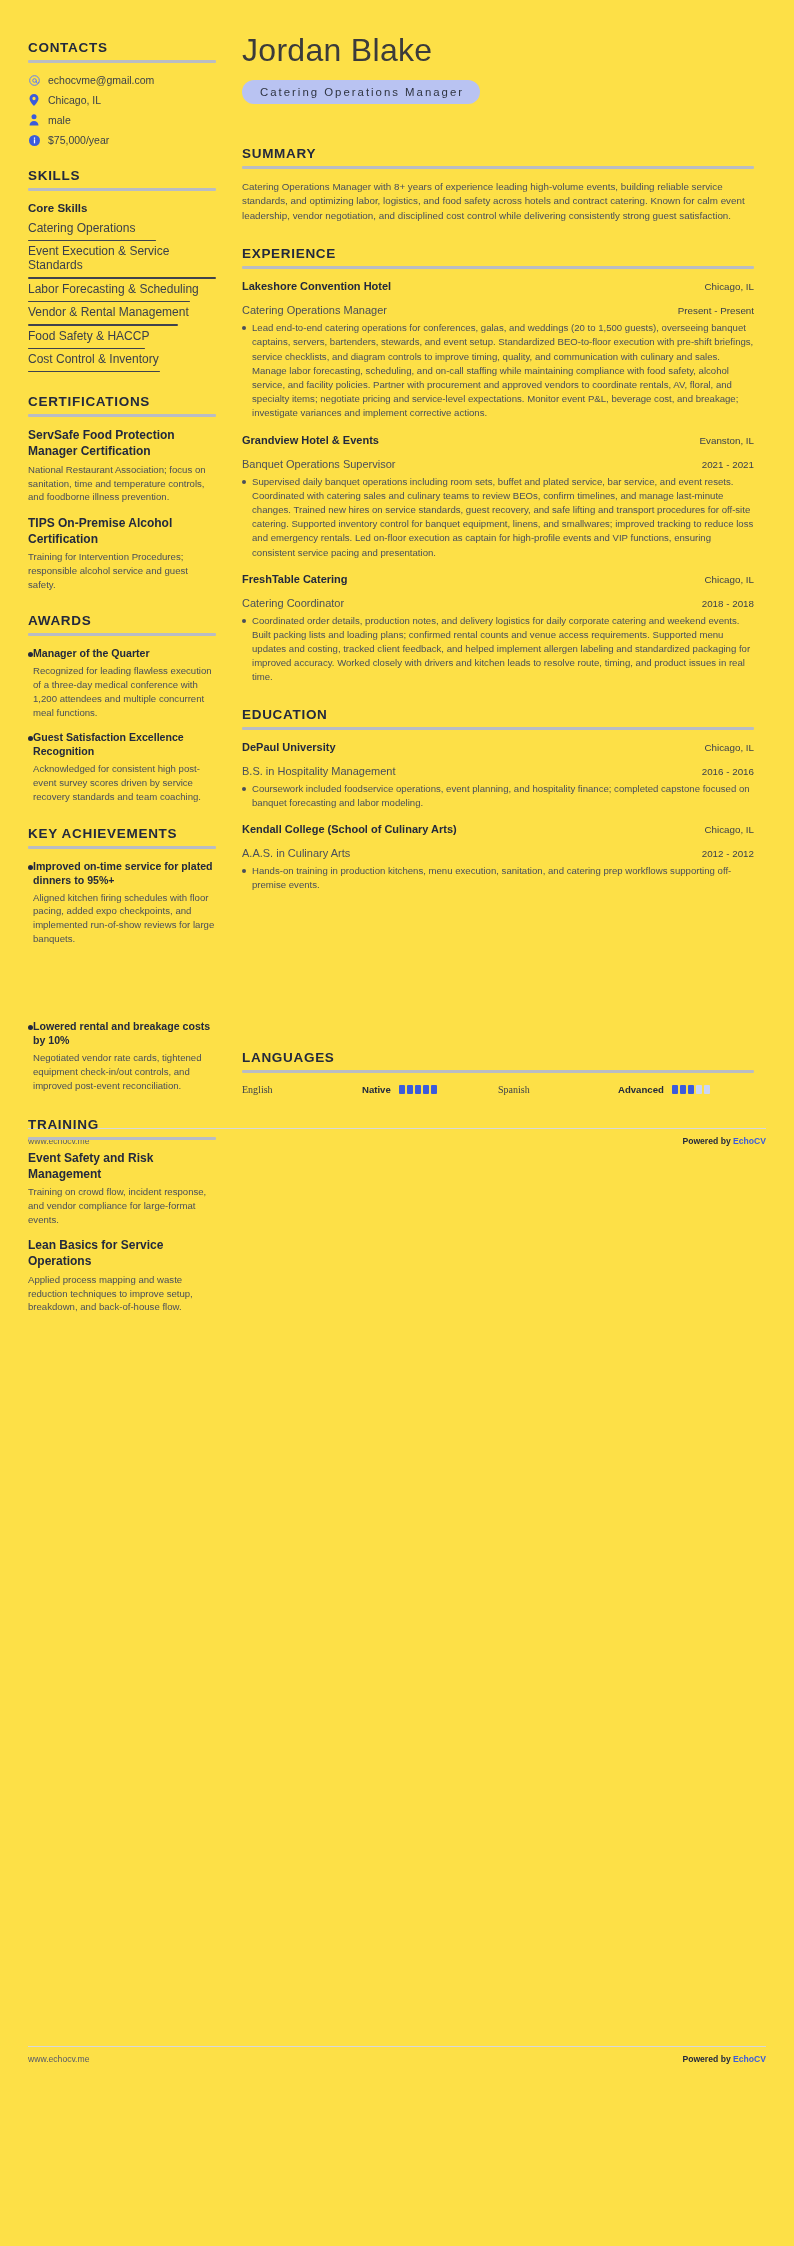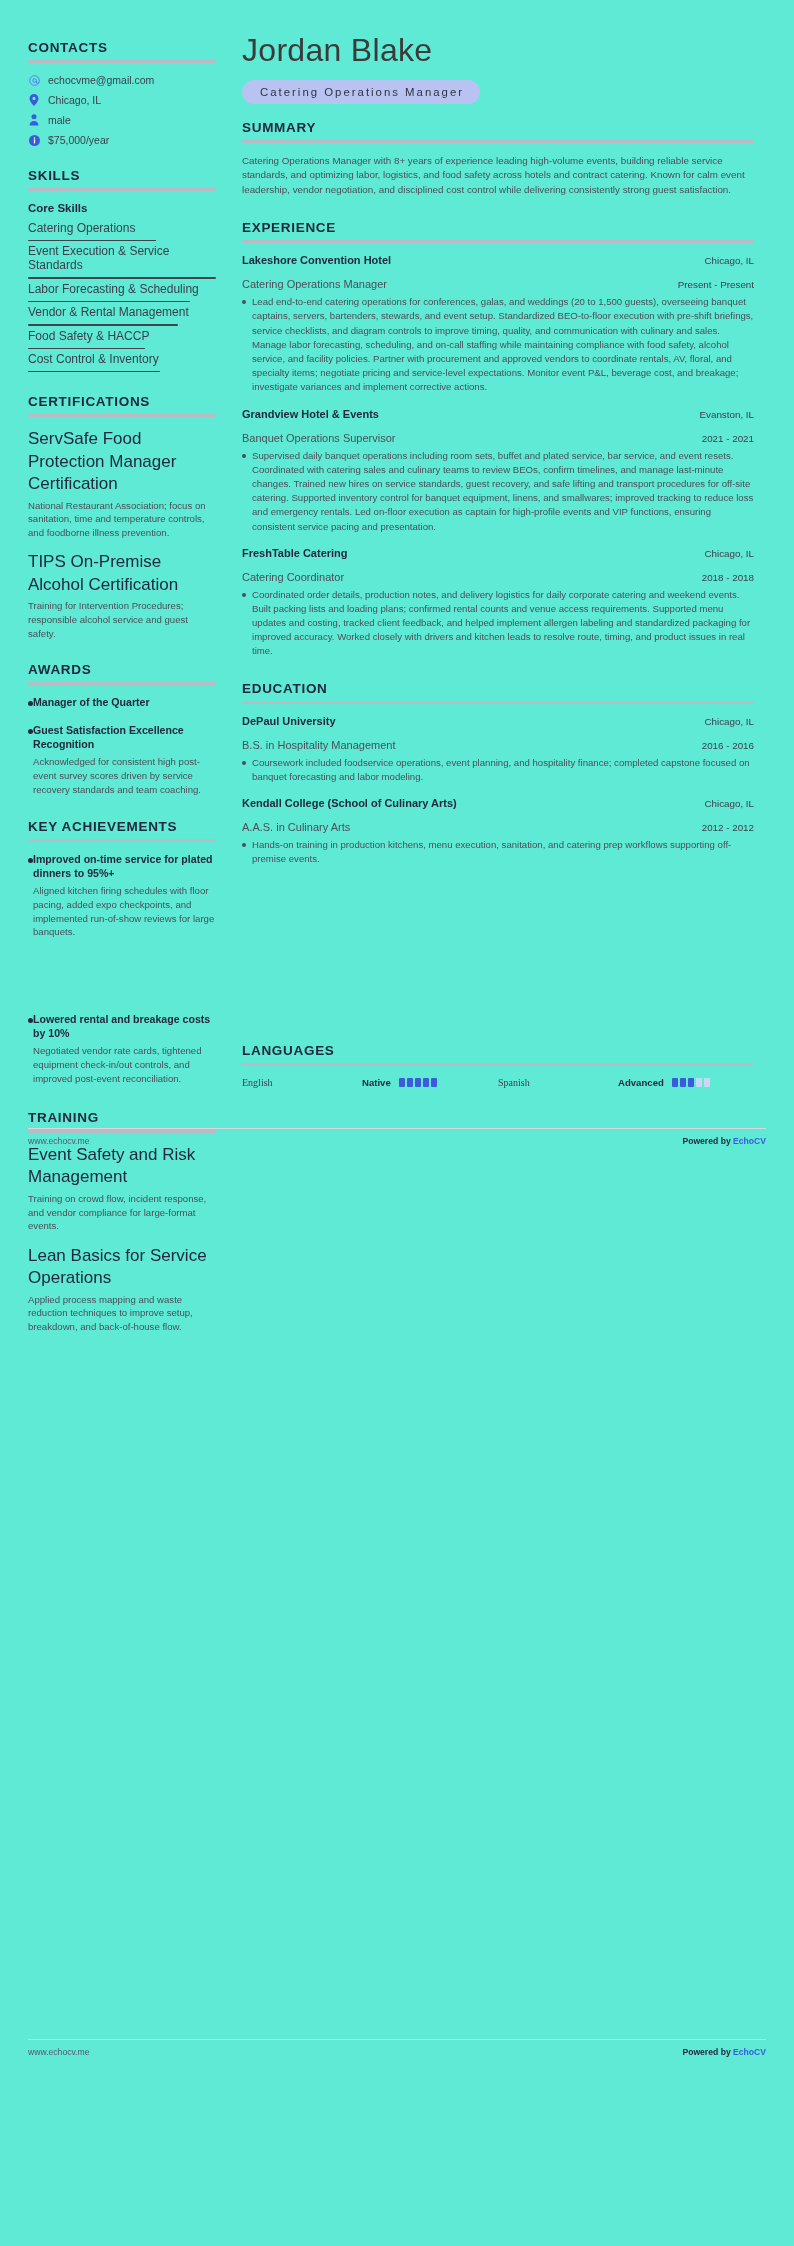--- a/index.html
+++ b/index.html
@@ -1,17 +1,17 @@
 <!DOCTYPE html>
 <html><head>
 <meta charset="utf-8">
 <style>
   html,body{margin:0;padding:0;background:#ffffff;}
   body{font-family:"Liberation Sans",sans-serif;color:#333;width:794px;}
-  .page{width:794px;min-height:2246px;background:#5eead4;position:relative;}
+  .page{width:794px;min-height:2246px;background:#fde047;position:relative;}
   .sheet{position:relative;padding:0;}
   .cols{display:flex;align-items:flex-start;}
   .left{width:188px;margin-left:28px;padding-top:40px;}
   .right{width:512px;margin-left:26px;padding-top:34px;}
 
   
   .sec-h{font-size:13.5px;font-weight:700;letter-spacing:.7px;color:#23293d;margin:0 0 5px 0;text-transform:uppercase;}
   .sec-rule{height:3px;background:#b9bcc4;margin-bottom:11px;border-radius:1px;}
   .sec{margin-bottom:22px;}
 
@@ -22,21 +22,21 @@
   .c-txt{font-size:10.5px;color:#3a3f4b;}
 
   
   .sk-title{font-size:11.5px;font-weight:700;color:#23293d;margin:2px 0 7px 0;}
   .sk-item{margin-bottom:3px;}
   .sk-name{font-size:12px;color:#3a3f4b;padding-bottom:5px;}
   .sk-bar{height:1.4px;background:#3f434d;border-radius:1px;}
 
   
   .blk{margin-bottom:12px;}
-  .blk-t{font-size:17px;font-weight:400;color:#23293d;line-height:1.32;margin-bottom:3px;}
+  .blk-t{font-size:12px;font-weight:700;color:#23293d;line-height:1.32;margin-bottom:3px;}
   .blk-d{font-size:9.6px;color:#4a4f5a;line-height:1.42;}
 
   
   .lb{display:flex;gap:0;margin-bottom:11px;}
   .lb-dot{flex:0 0 5px;width:5px;height:5px;border-radius:50%;background:#23293d;margin-top:5px;}
   .lb-body{flex:1;}
   .lb-t{font-size:10.6px;font-weight:700;color:#23293d;line-height:1.32;margin-bottom:3px;}
   .lb-d{font-size:9.6px;color:#4a4f5a;line-height:1.45;}
 
   
@@ -176,20 +176,21 @@
         </div>
 
         <div class="sec">
           <div class="sec-h">AWARDS</div>
           <div class="sec-rule"></div>
           <div id="awards-list">
               <div class="lb">
      <div class="lb-dot"></div>
      <div class="lb-body">
        <div class="lb-t">Manager of the Quarter</div>
+       <div class="lb-d">Recognized for leading flawless execution of a three-day medical conference with 1,200 attendees and multiple concurrent meal functions.</div>
      </div>
    </div>
               <div class="lb">
      <div class="lb-dot"></div>
      <div class="lb-body">
        <div class="lb-t">Guest Satisfaction Excellence Recognition</div>
        <div class="lb-d">Acknowledged for consistent high post-event survey scores driven by service recovery standards and team coaching.</div>
      </div>
    </div>
             </div>
@@ -211,21 +212,21 @@
 
       </div>
 
       <div class="right">
 
         <div>
           <div class="name">Jordan Blake</div>
           <div class="badge">Catering Operations Manager</div>
         </div>
 
-        <div class="sec" style="margin-top:16px;">
+        <div class="sec" style="margin-top:42px;">
           <div class="sec-h">SUMMARY</div>
           <div class="sec-rule"></div>
           <div class="summary">Catering Operations Manager with 8+ years of experience leading high-volume events, building reliable service standards, and optimizing labor, logistics, and food safety across hotels and contract catering. Known for calm event leadership, vendor negotiation, and disciplined cost control while delivering consistently strong guest satisfaction.</div>
         </div>
 
         <div class="sec">
           <div class="sec-h">EXPERIENCE</div>
           <div class="sec-rule"></div>
           <div id="exp-list">
               <div class="ent">

